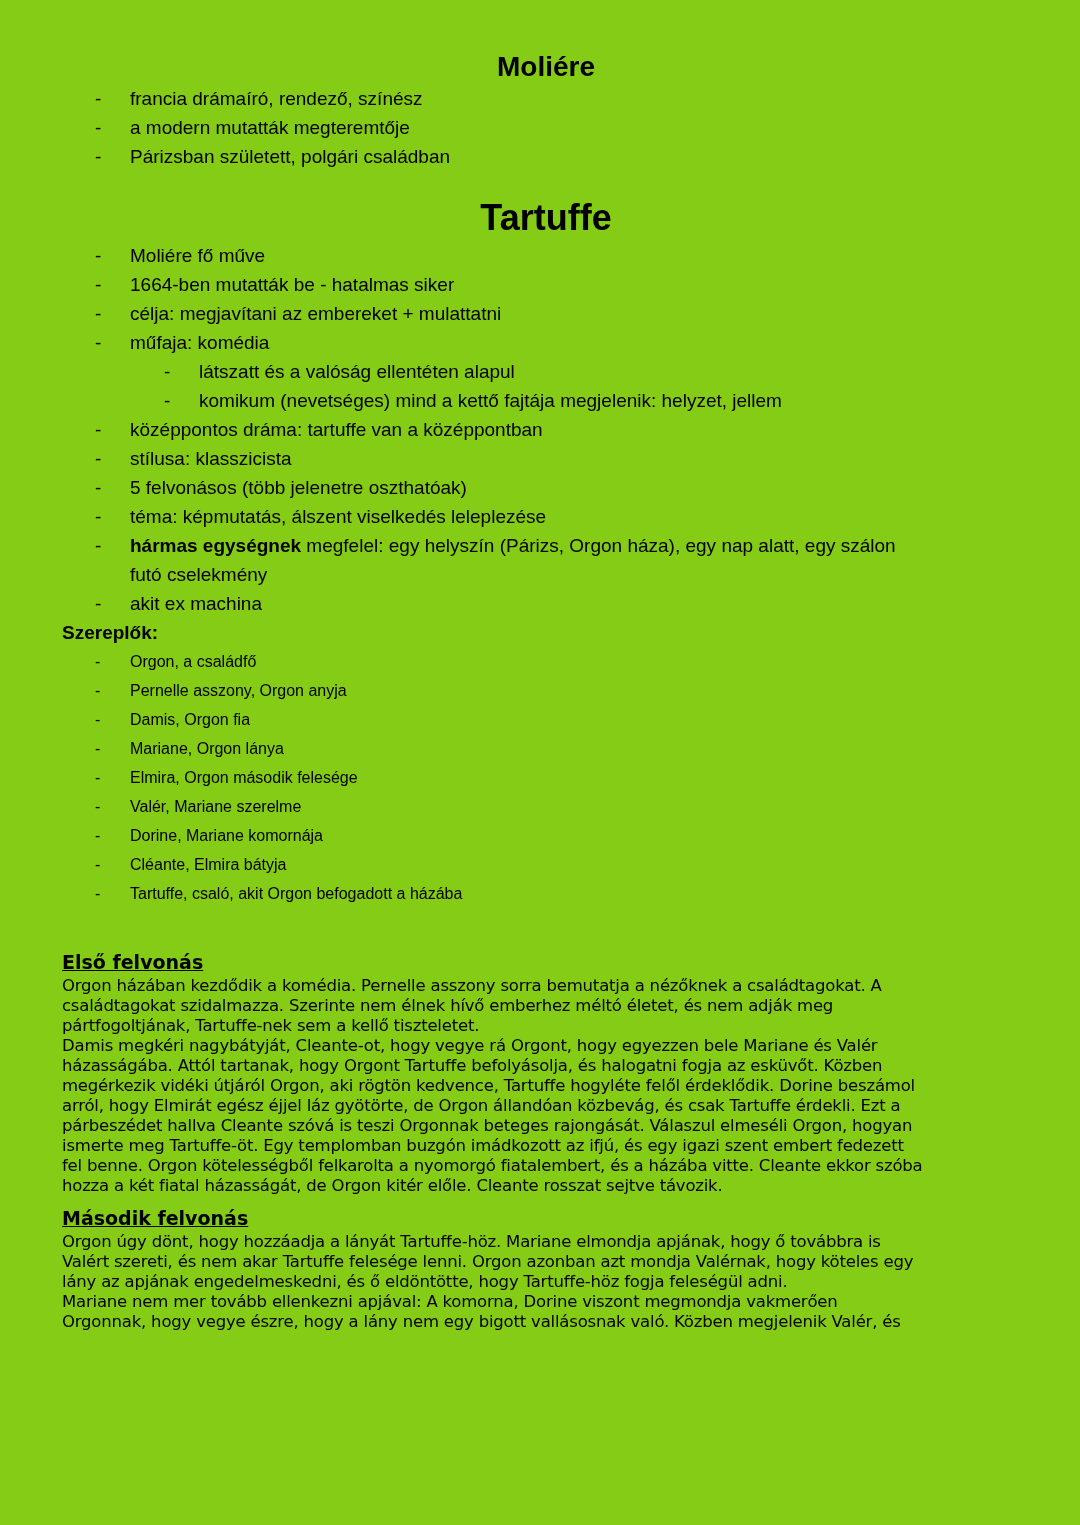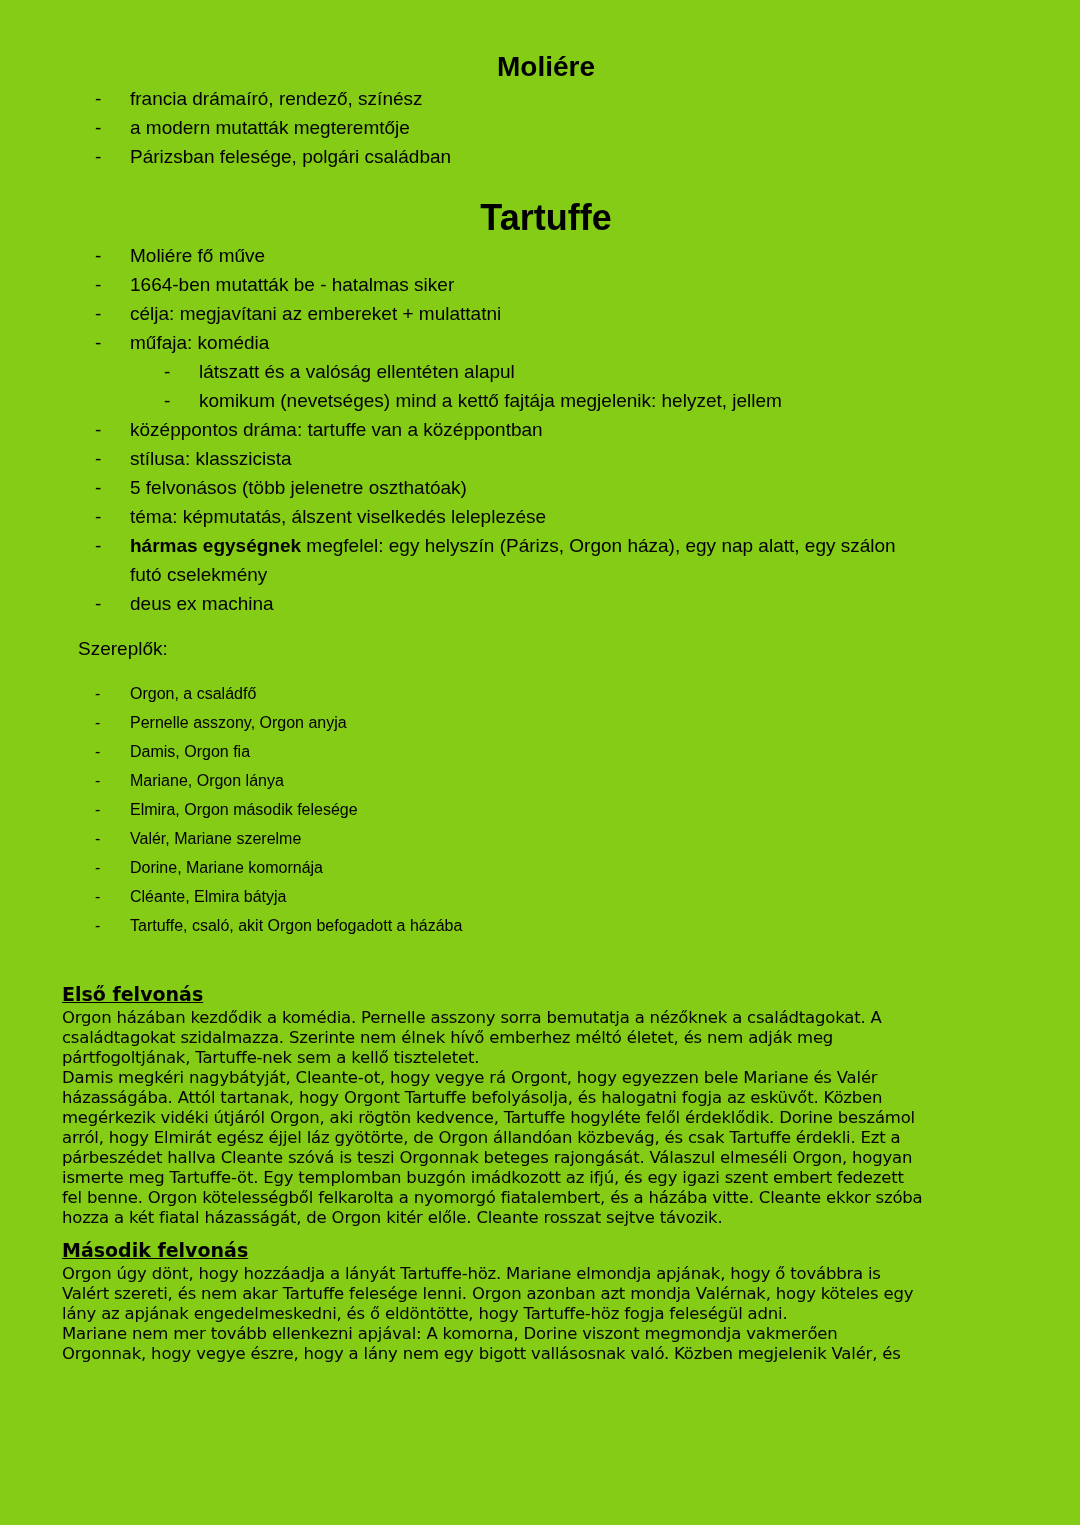--- a/index.html
+++ b/index.html
@@ -48,22 +48,22 @@
   .work-heading{
     text-align:center;
     font-size:36px;
     line-height:34px;
     font-weight:bold;
     margin:30px 0 6px 0;
   }
   .characters-heading{
     font-size:19px;
     line-height:29px;
-    font-weight:normal;
-    margin:16px;
+    font-weight:bold;
+    margin:0;
   }
   .characters .bullet{ font-size:16px; line-height:29px; }
   .acts{ margin-top:40px; }
   .act{ margin:0 0 8px 0; }
   .act-heading{
     font-family:"DejaVu Sans", sans-serif;
     font-size:19px;
     line-height:28px;
     font-weight:bold;
     text-decoration:underline;
@@ -90,21 +90,21 @@
       <div class="bullet">
         <span class="dash">-</span>
         <span class="btext">francia drámaíró, rendező, színész</span>
       </div>
       <div class="bullet">
         <span class="dash">-</span>
         <span class="btext">a modern mutatták megteremtője</span>
       </div>
       <div class="bullet">
         <span class="dash">-</span>
-        <span class="btext">Párizsban felesége, polgári családban</span>
+        <span class="btext">Párizsban született, polgári családban</span>
       </div>
     </div>
 
   <h2 class="work-heading">Tartuffe</h2>
 
   <div class="bullets">
       <div class="bullet">
         <span class="dash">-</span>
         <span class="btext">Moliére fő műve</span>
       </div>
@@ -144,21 +144,21 @@
         <span class="dash">-</span>
         <span class="btext">téma: képmutatás, álszent viselkedés leleplezése</span>
       </div>
       <div class="bullet">
         <span class="dash">-</span>
         <span class="btext"><b>hármas egységnek</b> megfelel: egy helyszín (Párizs, Orgon háza), egy nap alatt, egy szálon
 futó cselekmény</span>
       </div>
       <div class="bullet">
         <span class="dash">-</span>
-        <span class="btext">deus ex machina</span>
+        <span class="btext">akit ex machina</span>
       </div>
     </div>
 
   <div class="characters">
     <div class="characters-heading">Szereplők:</div>
     <div class="bullets">
         <div class="bullet">
           <span class="dash">-</span>
           <span class="btext">Orgon, a családfő</span>
         </div>

